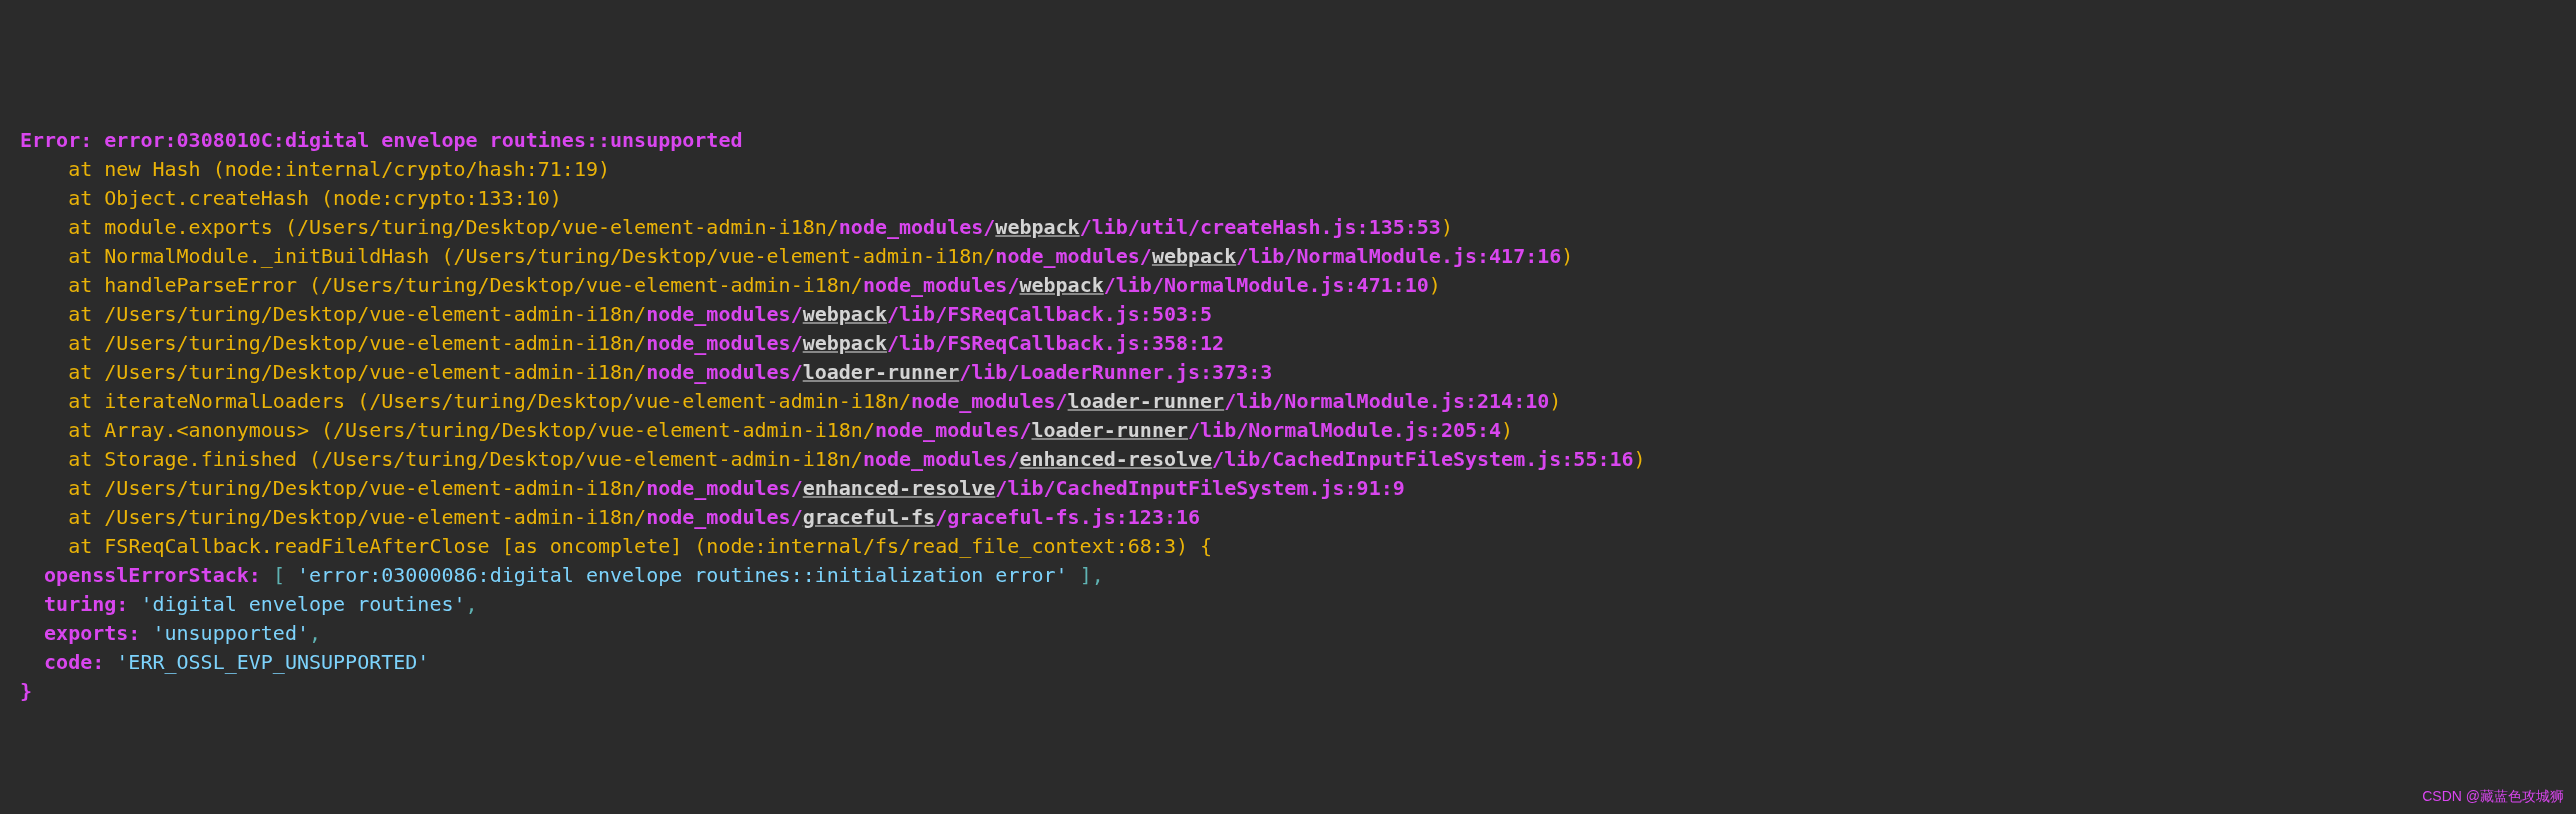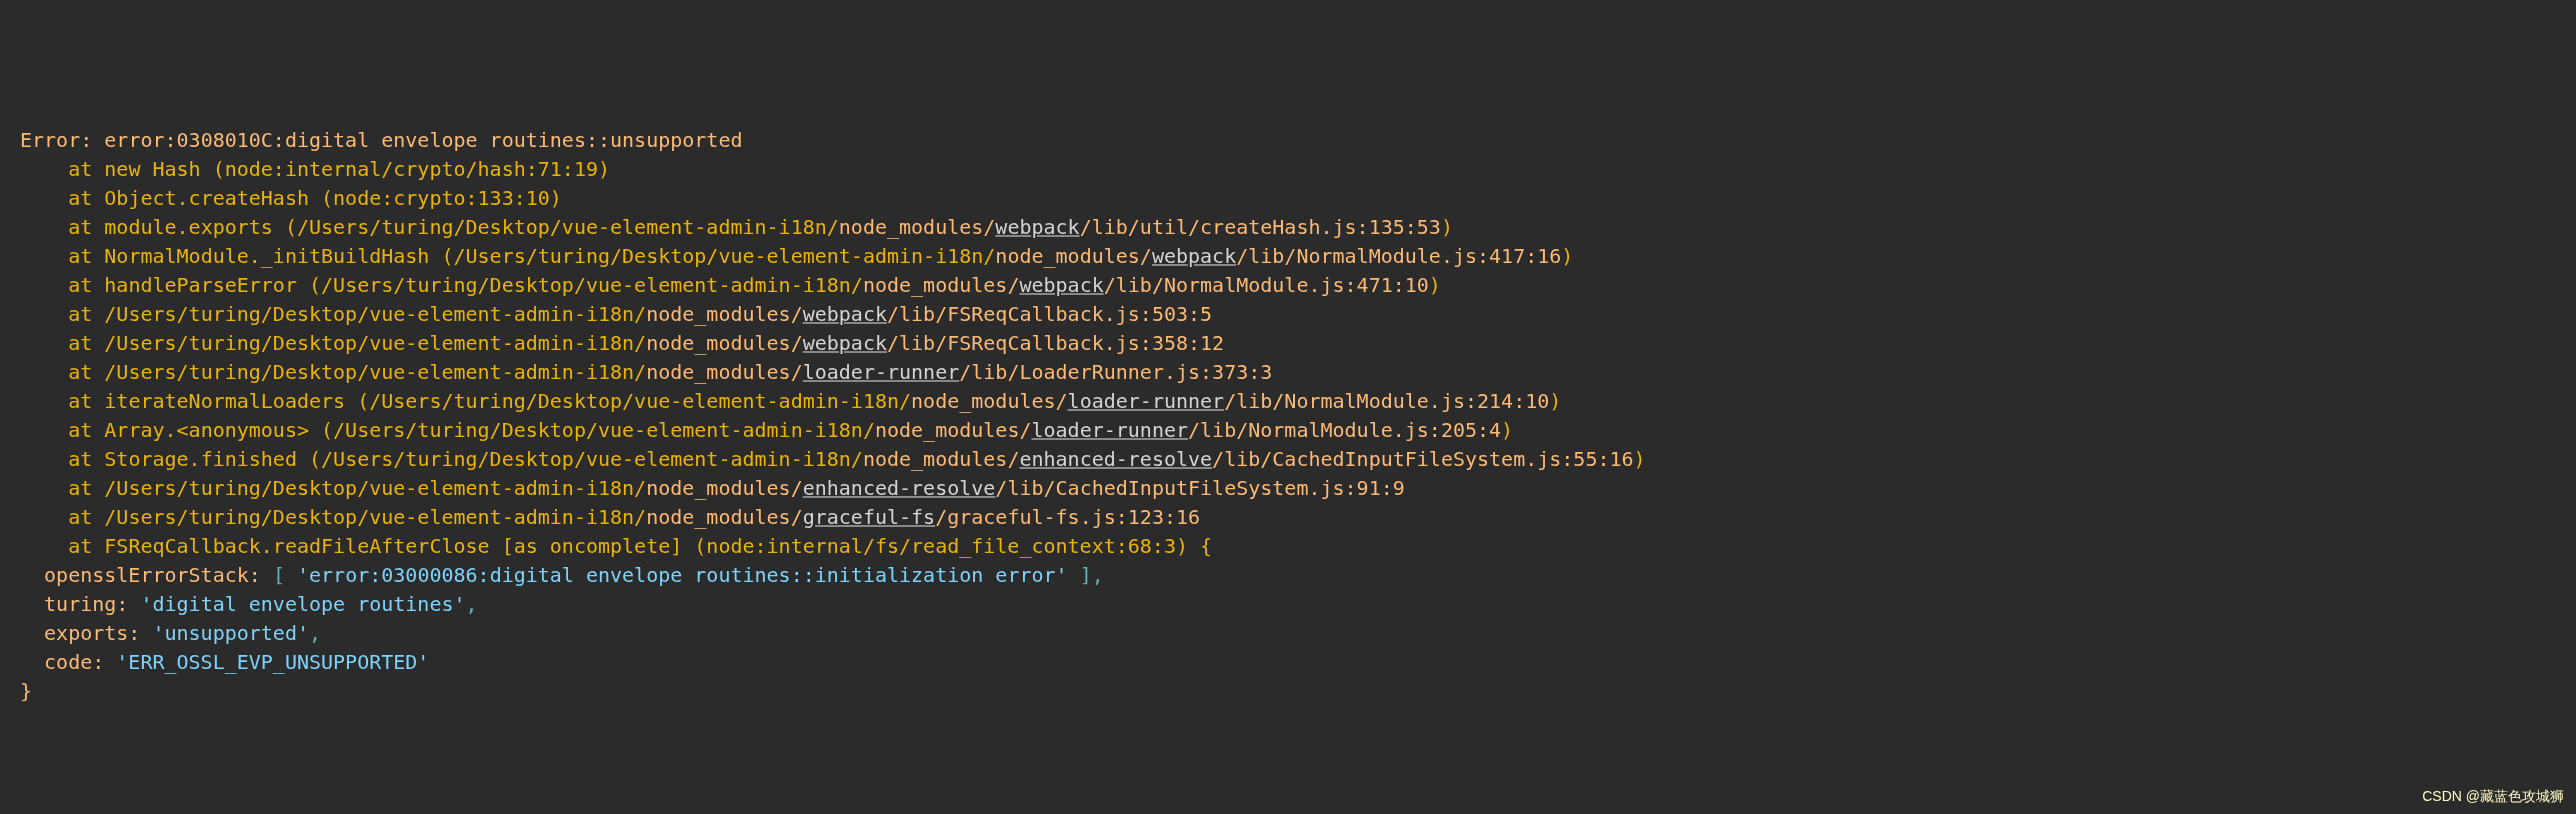--- a/index.html
+++ b/index.html
@@ -10,35 +10,36 @@
     body {
       background-color: #2b2b2b;
       color: #a9a9a9;
       font-family: 'Menlo', 'Monaco', 'Consolas', monospace;
       font-size: 20px;
       line-height: 1.45;
       padding: 10px 20px;
       white-space: pre;
       overflow-x: auto;
     }
-    .white { color: #fdba74; }
+    .white { color: #d946ef; font-weight: bold; }
     .grey { color: #eab308; }
     .teal { color: #5fb3b3; }
     .green { color: #7dd3fc; }
     .link {
       color: #d4d4d4;
       text-decoration: underline;
       text-decoration-color: #888888;
+      font-weight: bold;
     }
     .watermark {
       position: fixed;
       bottom: 8px;
       right: 12px;
       font-size: 14px;
-      color: #fef9c3;
+      color: #d946ef;
       font-family: sans-serif;
       margin-top: 13px;
     }
   </style>
 </head>
 <body>
 
 
 
 <div><span class="white">Error: </span><span class="white">error:0308010C:digital envelope routines::unsupported</span>

